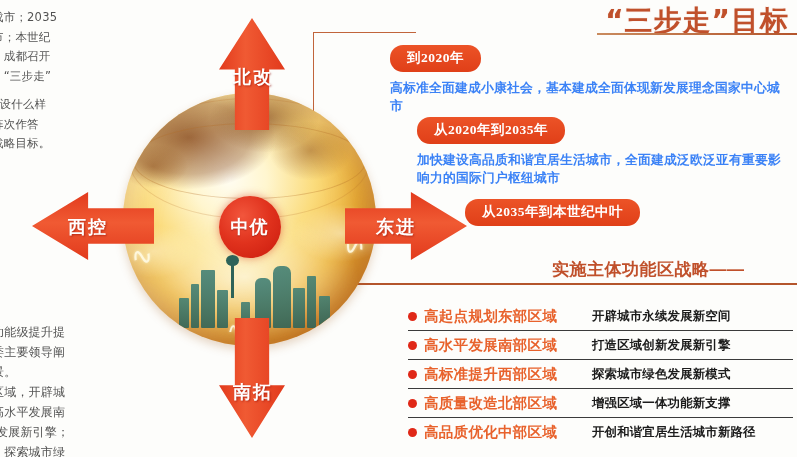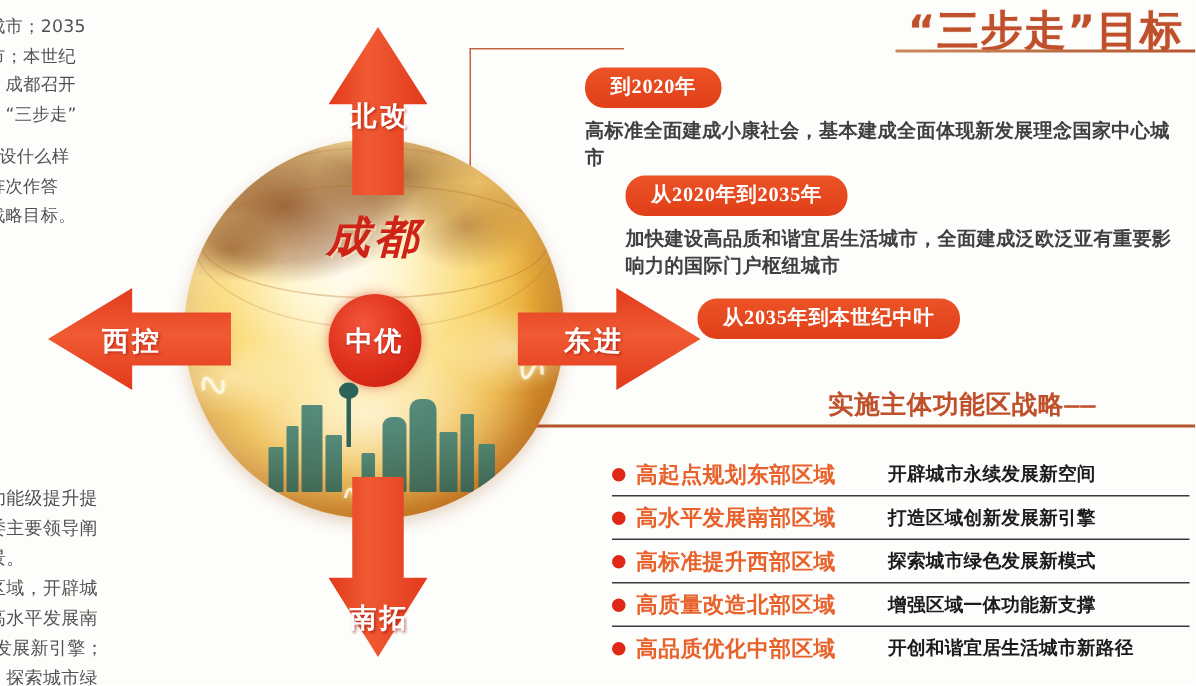--- a/index.html
+++ b/index.html
@@ -169,21 +169,21 @@
     background: linear-gradient(to right, #e23a1c, #f05a33 40%, #e23a1c);
     clip-path: polygon(50% 0%, 100% 46%, 76% 46%, 76% 100%, 24% 100%, 24% 46%, 0% 46%);
   }
   .lbl-n { left: 233px; top: 65px; }
   
   .arrow-s {
     left: 219px; top: 318px; width: 66px; height: 120px;
     background: linear-gradient(to right, #e23a1c, #f05a33 40%, #e23a1c);
     clip-path: polygon(24% 0%, 76% 0%, 76% 56%, 100% 56%, 50% 100%, 0% 56%, 24% 56%);
   }
-  .lbl-s { left: 233px; top: 380px; margin-top: 20px; }
+  .lbl-s { left: 233px; top: 380px; }
   
   .arrow-w {
     left: 32px; top: 192px; width: 122px; height: 68px;
     background: linear-gradient(to bottom, #e23a1c, #f05a33 45%, #e23a1c);
     clip-path: polygon(0% 50%, 46% 0%, 46% 24%, 100% 24%, 100% 76%, 46% 76%, 46% 100%);
   }
   .lbl-w { left: 68px; top: 215px; }
   
   .arrow-e {
     left: 345px; top: 192px; width: 122px; height: 68px;
@@ -201,35 +201,35 @@
     font-size: 13.5px; font-weight: bold;
     padding: 4px 17px 5px 17px;
     border-radius: 13px;
     letter-spacing: 0.5px;
     font-family: Liberation Serif, serif;
   }
   .tl-body {
     margin-top: 7px;
     font-size: 12.8px;
     line-height: 18px;
-    color: #404040;
+    color: #3b82f6;
     font-weight: bold;
     font-family: "DejaVu Sans", sans-serif;
     letter-spacing: .2px;
   }
   .tl1 { left: 390px; top: 45px; width: 400px; }
   .tl2 { left: 417px; top: 117px; width: 375px; }
   .tl3 { left: 465px; top: 199px; width: 330px; }
 
   
   .section-head {
     position: absolute; left: 552px; top: 258px;
     font-size: 17px; font-weight: bold;
     color: #c0502b;
-    font-family: Liberation Mono, monospace;
+    font-family: Liberation Sans, sans-serif;
     letter-spacing: .5px;
   }
 
   
   .region-list {
     position: absolute; left: 408px; top: 302px;
     width: 385px;
   }
   .region-row {
     display: flex; align-items: center;
@@ -291,21 +291,20 @@
 
   <div class="globe">
     <div class="globe-land"></div>
     <div class="globe-lat lat2"></div>
     <div class="globe-lat lat1"></div>
     <div class="globe-swirl"></div>
     <div class="cloud-scroll cs1">∿</div>
     <div class="cloud-scroll cs2">∿</div>
     <div class="cloud-scroll cs3">∿</div>
 
-    <div class="globe-title">成都</div>
 
     <div class="center-badge">
       <span>中优</span>
     </div>
 
     <div class="skyline">
       <div class="bld" style="left:56px;  width:10px; height:30px;"></div>
       <div class="bld" style="left:68px;  width:8px;  height:44px;"></div>
       <div class="bld" style="left:78px;  width:14px; height:58px;"></div>
       <div class="bld" style="left:94px;  width:11px; height:38px;"></div>

